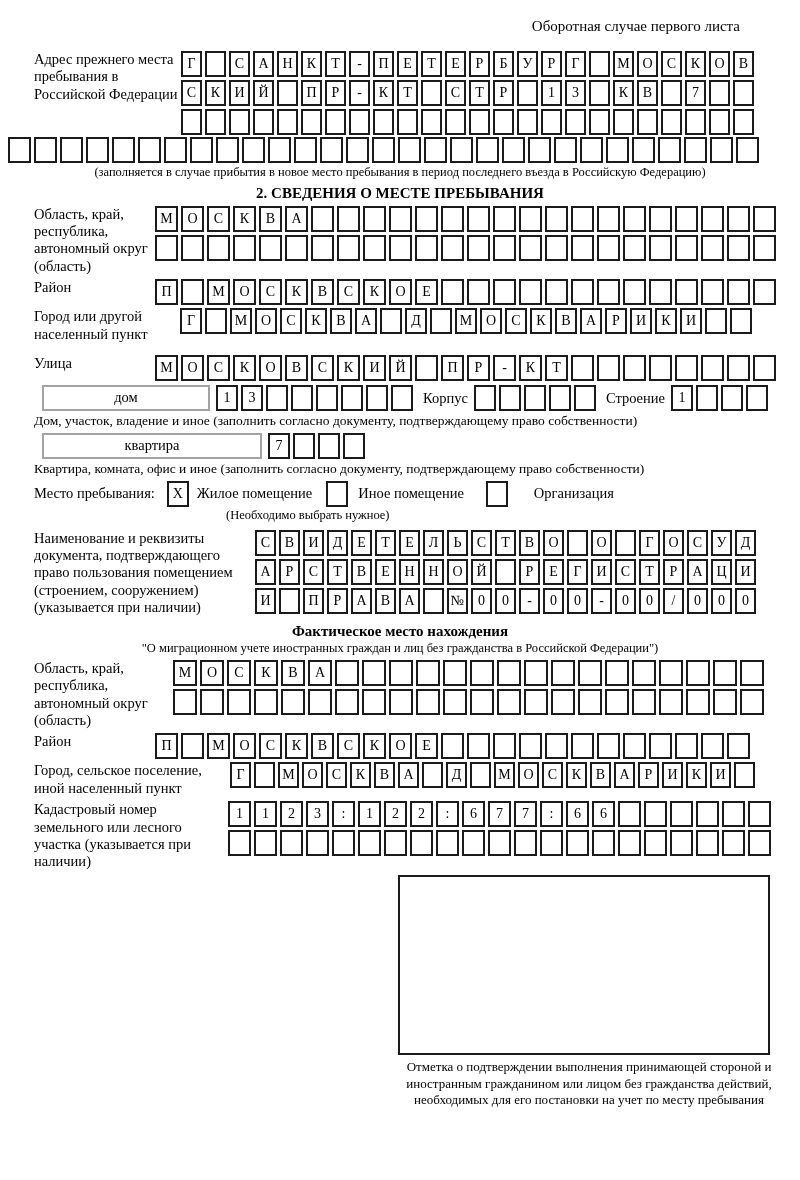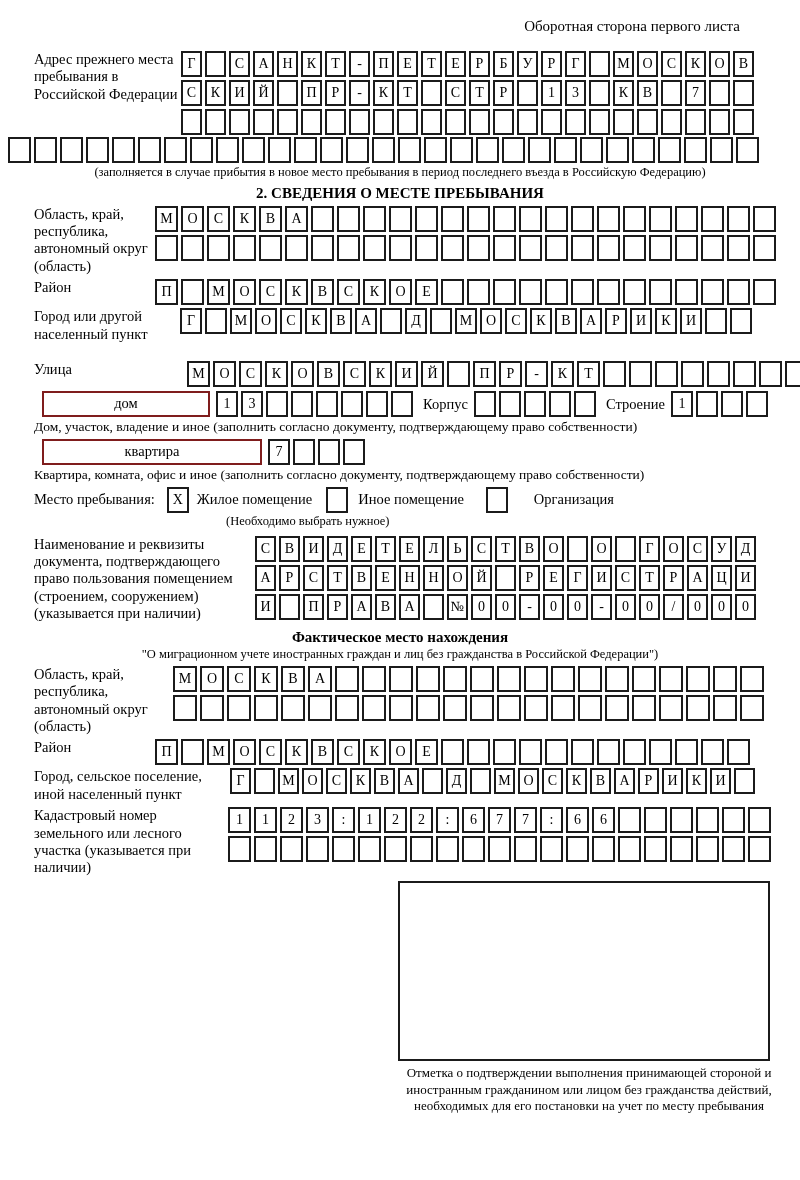--- a/index.html
+++ b/index.html
@@ -19,23 +19,23 @@
     border:2px solid #1b1b1b;display:flex;align-items:center;justify-content:center;
     font-size:14px;line-height:1;background:#fff;
   }
   .cw22 .cell{width:22px;}
   .cw23 .cell{width:23px;}
   .cw24 .cell{width:24px;}
   .fullrow{margin-top:2px;}
   .note{font-size:12.5px;line-height:1.25;}
   .note-center{text-align:center;margin-top:2px;}
   .sec-title{margin-top:4px;text-align:center;font-weight:bold;font-size:15px;}
-  .mt3{margin-top:3px;} .mt4{margin-top:4px;} .mt6{margin-top:6px;} .mt1{margin-top:18px;gap:32px;}
+  .mt3{margin-top:3px;} .mt4{margin-top:4px;} .mt6{margin-top:6px;} .mt1{margin-top:12px;}
   .wbox{
-    flex:none;height:26px;box-sizing:border-box;border:2px solid #7f1d1d;
+    flex:none;height:26px;box-sizing:border-box;border:2px solid #a3a3a3;
     display:flex;align-items:center;justify-content:center;font-size:14.5px;background:#fff;
   }
   .dom-box{width:168px;margin-left:34px;margin-right:6px;}
   .kv-box{width:220px;margin-left:34px;margin-right:6px;}
   .inline-lbl{font-size:14.5px;line-height:26px;white-space:nowrap;}
   .gap-l{margin-left:10px;margin-right:6px;}
   .stay-row{display:flex;align-items:center;margin-left:26px;}
   .stay-row .inline-lbl{line-height:1.2;}
   .cbox{width:22px;}
   .note-indent{margin-left:218px;margin-top:1px;}
@@ -48,21 +48,21 @@
     margin-left:385px;width:392px;margin-top:4px;
     text-align:center;font-size:13px;line-height:1.3;
   }
   .center-note{text-align:center;font-size:12.5px;line-height:1.3;}
 </style>
 </head>
 <body>
 
 <div class="page">
 
-  <div class="header-note">Оборотная сторона первого листа</div>
+  <div class="header-note">Оборотная случае первого листа</div>
 
   <div class="fblock" style="margin-top:16px;">
     <div class="flabel" style="width:147px;">Адрес прежнего места пребывания в Российской Федерации</div>
     <div class="rows">
       <div class="cells">
           <span class="cell">Г</span>
           <span class="cell"></span>
           <span class="cell">С</span>
           <span class="cell">А</span>
           <span class="cell">Н</span>

